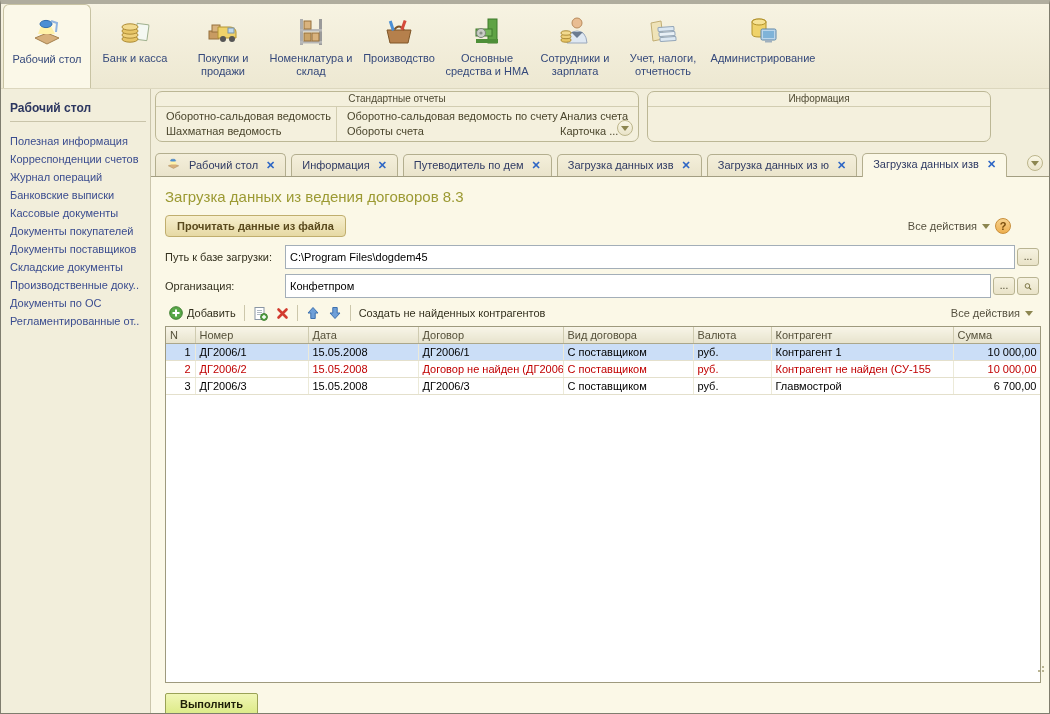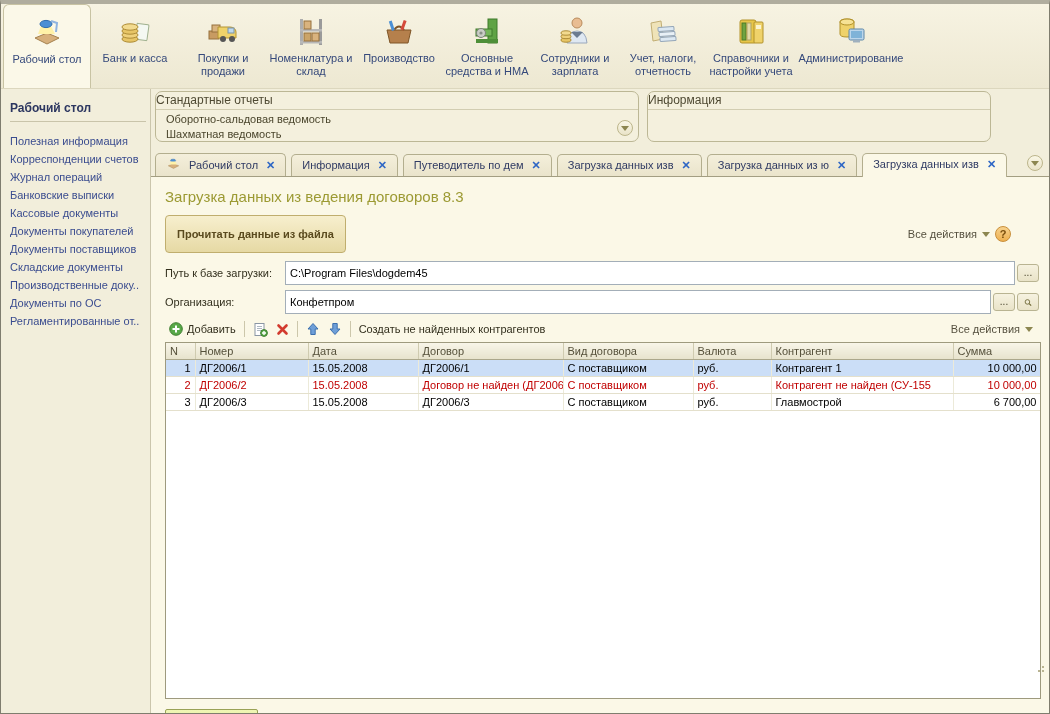--- a/index.html
+++ b/index.html
@@ -52,24 +52,24 @@
   .main{ flex:1; display:flex; flex-direction:column; background:#f2eedb; }
   
   .panels{ display:flex; gap:8px; padding:2px 6px 5px 4px; height:58px; }
   .groupbox{
     position:relative; border:1px solid #bcb795; border-radius:7px;
     background:#f4f0dd; overflow:hidden;
   }
   .gb-reports{ width:484px; }
   .gb-info{ width:344px; }
   .gb-title{
-    font-size:12px; color:#4f4a33;
+    text-align:center; font-size:10px; color:#4f4a33;
     border-bottom:1px solid #d2cdb1; padding:1px 0 2px;
   }
-  .gb-cols{ display:flex; height:34px;flex-direction:column; }
+  .gb-cols{ display:flex; height:34px; }
   .gb-col{ padding:2px 10px 0 10px; }
   .gb-col + .gb-col{ border-left:1px solid #d2cdb1; }
   .gb-link{ font-size:11px; color:#4a452c; padding:1px 0 2px; cursor:pointer; white-space:nowrap; }
   .circle-btn{
     width:16px; height:16px; border-radius:50%;
     border:1px solid #bcb58b; background:linear-gradient(#faf7e6,#e9e3c8);
     display:flex; align-items:center; justify-content:center; cursor:pointer;
     flex:0 0 auto;
   }
   .tri-down{
@@ -98,21 +98,21 @@
     flex:1; background:#fbf8e7; padding:8px 8px 0 14px;
     position:relative; overflow:hidden;
   }
   .page-title{ font-size:15px; color:#9c9a33; margin:3px 0 10px 0; font-weight:normal; }
   .cmd-row{ display:flex; align-items:center; margin-bottom:8px; }
   .btn-read{
     font-family:"Liberation Sans",sans-serif;
     font-size:11px; font-weight:bold; color:#5a4a1e;
     background:linear-gradient(#f7efce,#e6d9a4);
     border:1px solid #c0ae6e; border-radius:4px;
-    padding:12px 11px; cursor:pointer;
+    padding:4px 11px; cursor:pointer;
   }
   .all-actions{ display:flex; align-items:center; gap:5px; font-size:11px; color:#55503f; cursor:pointer; }
   .cmd-row .all-actions{ margin-left:auto; margin-right:30px; }
   .help-btn{
     width:16px; height:16px; border-radius:50%;
     background:linear-gradient(#f7d28d,#eeb050);
     border:1px solid #c98f3a; color:#7a4d0c;
     font-size:11px; font-weight:bold; display:flex; align-items:center; justify-content:center;
     cursor:pointer;
   }
@@ -275,32 +275,20 @@
         <svg width="34" height="34" viewBox="0 0 34 34">
             <path d="M5 8 L15 6 L17 24 L7 26 Z" fill="#efe3b8" stroke="#c2ae74"></path>
             <rect x="12" y="12" width="16" height="4" rx="1" fill="#dce8f2" stroke="#94a6b8" transform="rotate(-4 20 14)"></rect>
             <rect x="13" y="17" width="16" height="4" rx="1" fill="#e8f0f6" stroke="#94a6b8" transform="rotate(-4 21 19)"></rect>
             <rect x="14" y="22" width="16" height="4" rx="1" fill="#dce8f2" stroke="#94a6b8" transform="rotate(-4 22 24)"></rect>
           </svg>
       </span>
       <span>Учет, налоги, отчетность</span>
     </div>
 
-    <div class="section-btn">
-      <span class="s-icon">
-        <svg width="34" height="34" viewBox="0 0 34 34">
-            <rect x="6" y="5" width="16" height="23" rx="2" fill="#e8c649" stroke="#b2922b"></rect>
-            <rect x="8" y="8" width="4" height="17" fill="#6fa33f" stroke="#4e7a26"></rect>
-            <rect x="13" y="8" width="4" height="17" fill="#e2d9a8" stroke="#afa363"></rect>
-            <rect x="20" y="7" width="9" height="21" rx="1" fill="#efd26a" stroke="#b2922b"></rect>
-            <rect x="22" y="10" width="5" height="4" fill="#fbf4d0"></rect>
-          </svg>
-      </span>
-      <span>Справочники и настройки учета</span>
-    </div>
 
     <div class="section-btn">
       <span class="s-icon">
         <svg width="34" height="34" viewBox="0 0 34 34">
             <path d="M6 7 q0 -3 7 -3 q7 0 7 3 v12 q0 3 -7 3 q-7 0 -7 -3 z" fill="#efd26a" stroke="#b2922b"></path>
             <ellipse cx="13" cy="7" rx="7" ry="3" fill="#f6e294" stroke="#b2922b"></ellipse>
             <rect x="15" y="14" width="15" height="11" rx="1.5" fill="#bcd6ea" stroke="#5e87a8"></rect>
             <rect x="17" y="16" width="11" height="7" fill="#7fb3d8"></rect>
             <rect x="19" y="25" width="7" height="2.5" fill="#9fb0be"></rect>
           </svg>

